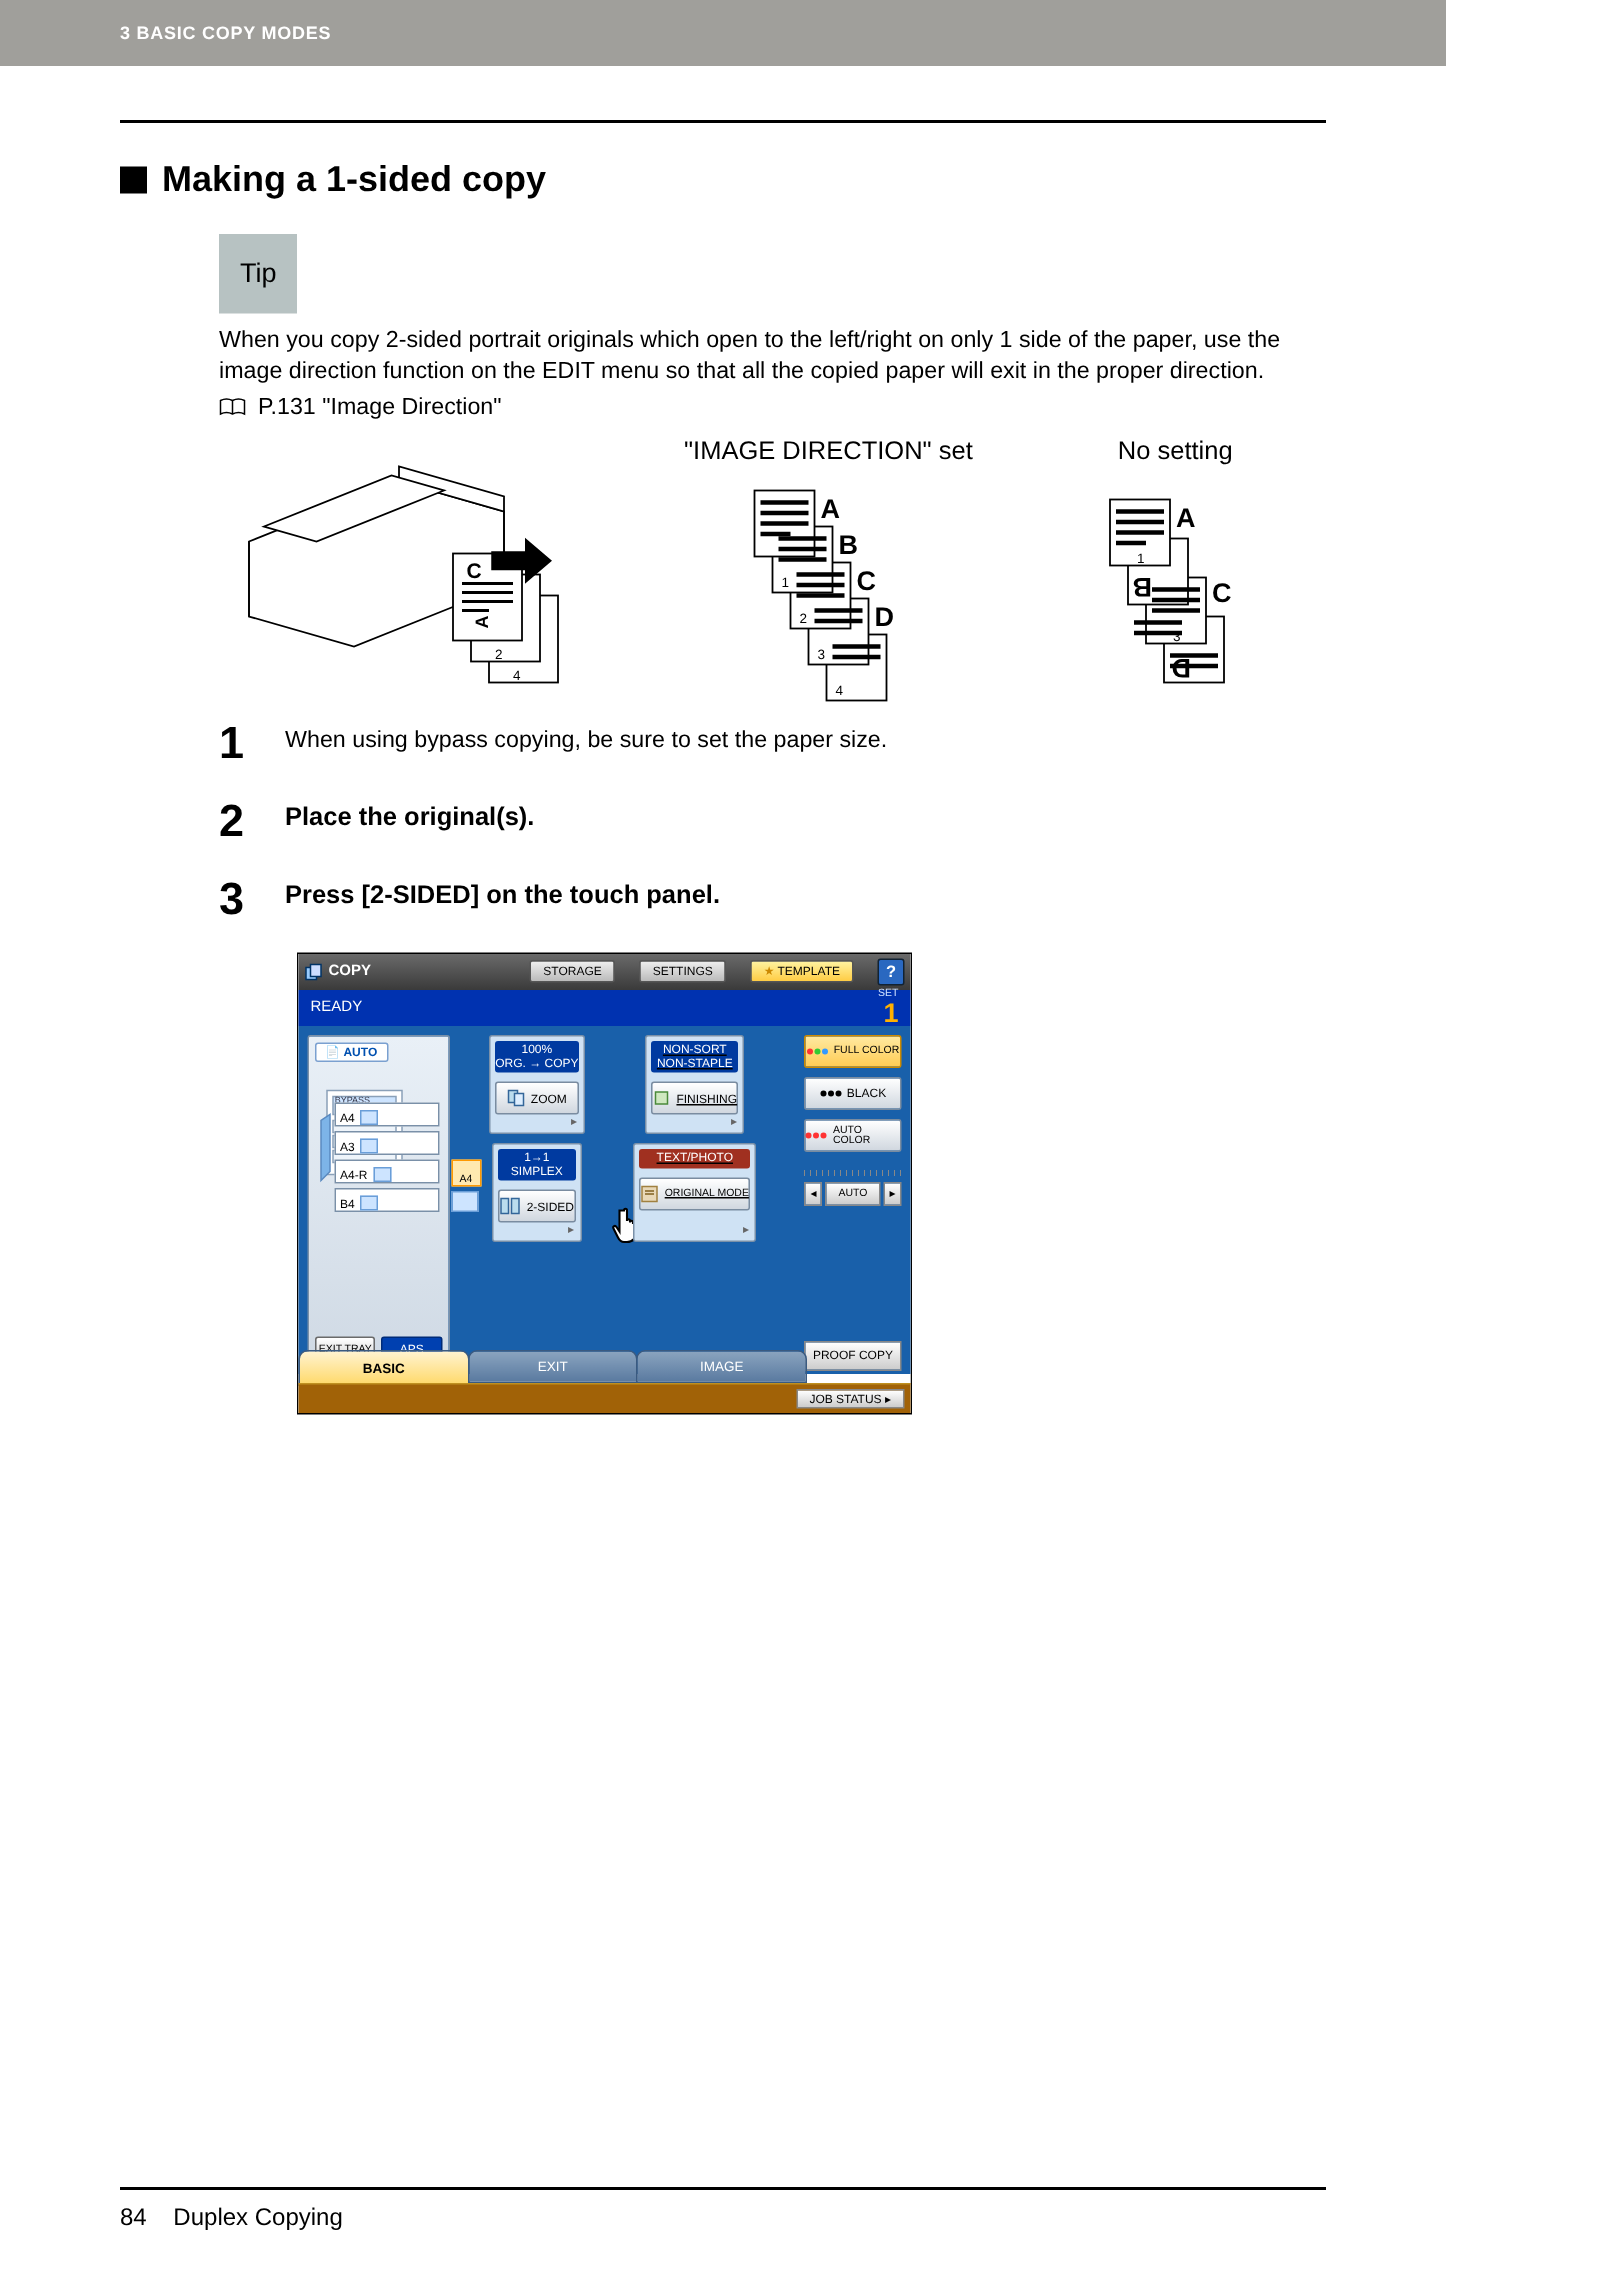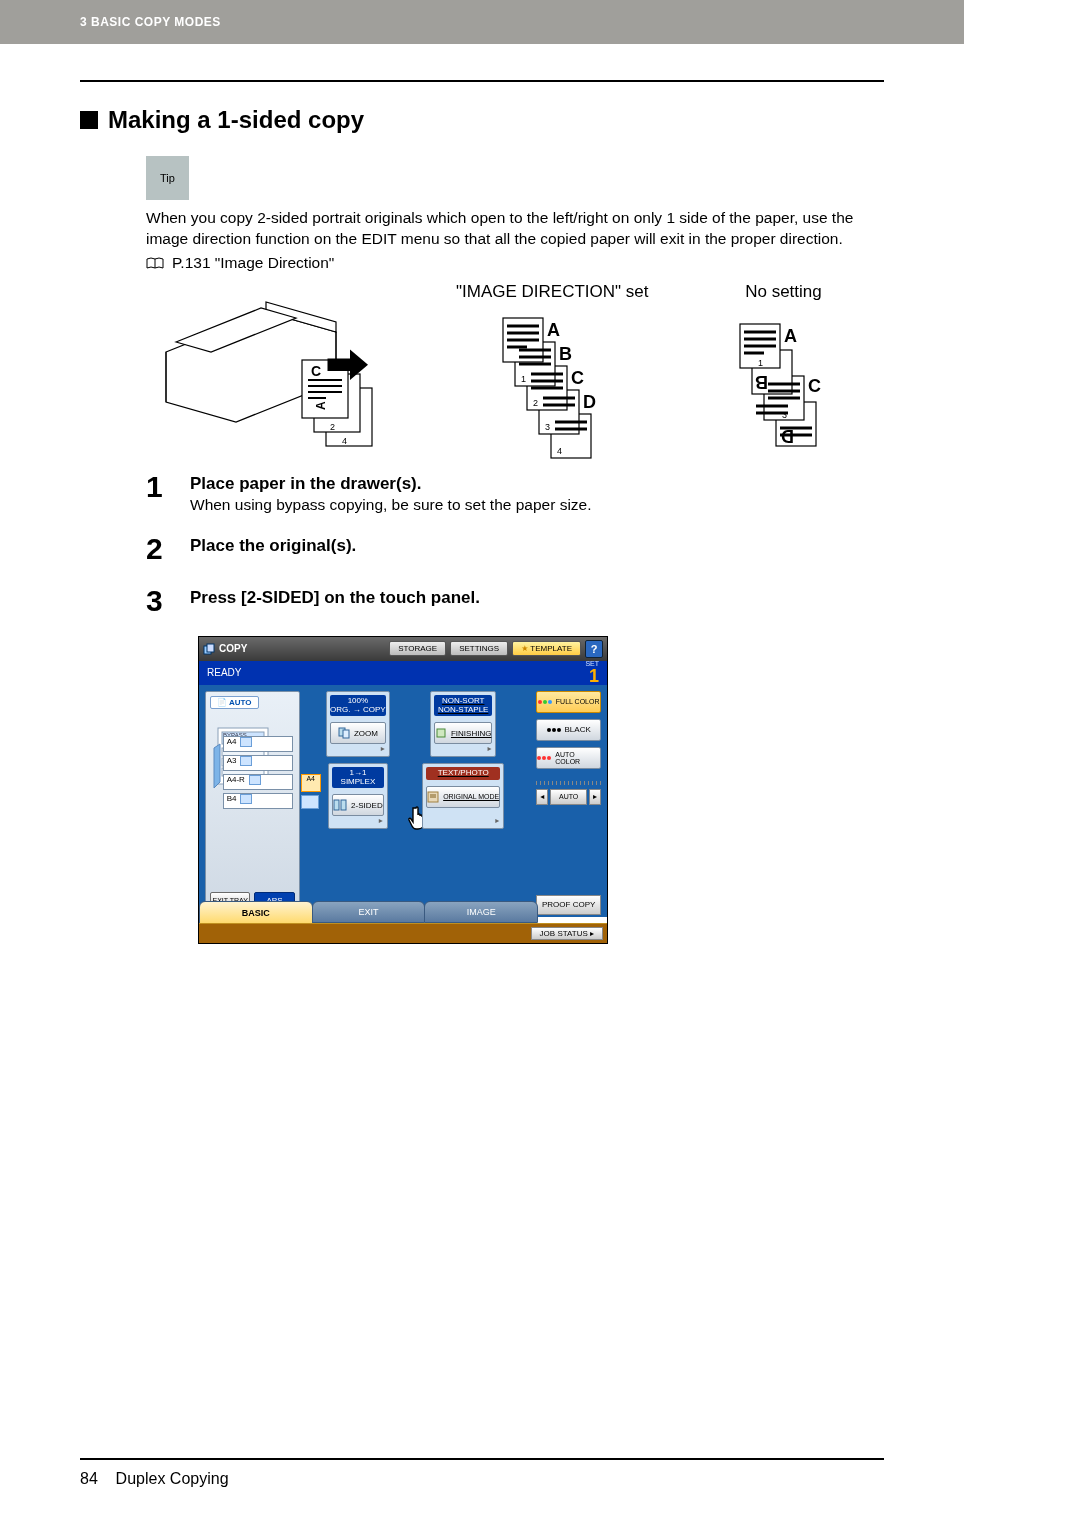--- a/index.html
+++ b/index.html
@@ -5,52 +5,52 @@
   * { box-sizing: border-box; margin: 0; padding: 0; }
   html, body { width: 1080px; font-family: Arial, Helvetica, sans-serif; background: #fff; color: #000; }
   .page { width: 964px; min-height: 1528px; position: relative; }
   .header-band { background: #a09f9b; height: 44px; padding-left: 80px; display: flex; align-items: center; }
   .header-band span { font-size: 12px; font-weight: bold; color: #fff; letter-spacing: .5px; }
   .content { padding: 36px 80px 0 80px; }
   .rule { border: 0; border-top: 2px solid #000; margin-bottom: 24px; }
   .section-title { font-size: 24px; font-weight: bold; display: flex; align-items: center; gap: 10px; }
   .section-title .bullet { width: 18px; height: 18px; background: #000; display: inline-block; }
   .tip-block { margin: 22px 0 10px 66px; }
-  .tip-label { display: inline-block; background: #b7c2c2; padding: 16px 14px; font-size: 11px; margin-bottom: 8px; }
+  .tip-label { display: inline-block; background: #b7c2c2; padding: 16px 14px; font-size: 18px; margin-bottom: 8px; }
   .tip-text { font-size: 15.5px; line-height: 1.35; }
   .ref-line { margin-top: 4px; display: flex; align-items: center; gap: 8px; font-size: 15.5px; }
   .book-icon { width: 18px; height: 13px; display: inline-block; }
   .diag-wrap { display: flex; gap: 50px; align-items: flex-start; }
   .printer-svg { width: 260px; height: 170px; }
   .stack-col { display:flex; flex-direction: column; align-items: center; }
   .stack-label { font-size: 17px; margin-bottom: 8px; }
   .steps { margin-left: 66px; }
   .step { display: flex; gap: 16px; margin-bottom: 18px; align-items: flex-start; }
   .step-num { font-size: 30px; font-weight: bold; width: 28px; flex-shrink: 0; }
   .step-body { padding-top: 4px; }
   .step-title { font-size: 17px; font-weight: bold; }
   .step-sub { font-size: 15.5px; margin-top: 2px; }
   .panel-img { margin: 4px 0 0 118px; width: 410px; height: 308px; border:1px solid #000;}
   
   .panel { width:100%; height:100%; background:#fff; font-family: Arial, sans-serif; position:relative; }
   .panel-topstrip { height:24px; background:linear-gradient(#6a6a6a,#3a3a3a); display:flex; align-items:center; padding:0 4px; color:#fff; font-size:10px; font-weight:bold; }
   .panel-topstrip .copy { display:flex; align-items:center; gap:4px;}
-  .top-btns { margin-left:auto; display:flex; gap:4px; align-items:center;}
+  .top-btns { margin-left:auto; display:flex; gap:16px; align-items:center;}
   .tbtn { background:linear-gradient(#eee,#bbb); color:#000; font-size:8px; padding:2px 8px; border:1px solid #555; border-radius:2px; font-weight:normal;}
   .tbtn.tmpl { background:linear-gradient(#fff3a0,#ffcc44); display:flex; align-items:center; gap:2px;}
   .help { width:18px; height:18px; background:#2a68c0; color:#fff; border:1px solid #123; display:flex; align-items:center; justify-content:center; font-size:11px; border-radius:2px;}
   .ready-bar { height:24px; background:#0032b0; display:flex; align-items:center; padding:0 8px; color:#fff; font-size:10px;}
   .ready-bar .setcnt { margin-left:auto; display:flex; flex-direction:column; align-items:flex-end; line-height:1;}
   .ready-bar .setcnt .lbl{font-size:7px; color:#cde0ff;}
   .ready-bar .setcnt .num{font-size:18px; color:#ffb000; font-weight:bold;}
   .panel-body{ position:absolute; top:48px; bottom:26px; left:0; right:0; background:#1960aa; padding:6px 6px 2px 6px; display:flex; gap:6px;}
   .drawer-area{ width:128px; background:linear-gradient(#e9f0f7,#cfd9e4); border:1px solid #7a90a8; border-radius:2px; position:relative; }
   .auto-pill{ position:absolute; top:4px; left:4px; background:#fff; border:1px solid #7aa0d0; border-radius:2px; padding:1px 6px; font-size:8px; color:#0050b0; font-weight:bold; display:flex; align-items:center; gap:2px;}
   .drawer-stack{ position:absolute; top:44px; right:6px; width:70px; display:flex; flex-direction:column; gap:3px;}
-  .drawer-slot{ height:16px; background:#fff; border:1px solid #7a90a8; font-size:8px; display:flex; align-items:flex-start; padding:0 3px; gap:4px;}
+  .drawer-slot{ height:16px; background:#fff; border:1px solid #7a90a8; font-size:8px; display:flex; align-items:flex-end; padding:0 3px; gap:4px;}
   .drawer-slot.sel{ border:1px solid #f90; background:#ffe9b0;}
   .paper-icon{ width:12px; height:10px; border:1px solid #6a9ed8; background:#cde4ff;}
   .exit-aps { position:absolute; bottom:4px; left:4px; right:4px; display:flex; gap:4px;}
   .smallbtn { flex:1; height:18px; font-size:8px; display:flex; align-items:center; justify-content:center; border:1px solid #6a6a6a; border-radius:2px; background:linear-gradient(#fff,#ccc);}
   .smallbtn.aps{ background:#0040b0; color:#fff; border-color:#002b78;}
   .mid-col{ width:142px; display:flex; flex-direction:column; gap:6px;align-items:center;}
   .mid-box{ background:#cfe2f4; border:1px solid #7a90a8; border-radius:2px; height:66px; position:relative; padding:3px;}
   .bluehead{ background:#003aa0; color:#fff; font-size:8px; text-align:center; padding:2px 0; border-radius:2px; line-height:1.1;}
   .mid-btn{ margin-top:6px; height:22px; background:linear-gradient(#fff,#d0d7df); border:1px solid #7a8ca0; border-radius:2px; font-size:8px; display:flex; align-items:center; justify-content:center; gap:4px;}
   .arrow-r{ position:absolute; bottom:3px; right:4px; font-size:8px; color:#666;}
@@ -205,21 +205,20 @@
             </g>
           </g>
         </svg>
       </div>
     </div>
 
     <div class="steps">
       <div class="step">
         <div class="step-num">1</div>
         <div class="step-body">
-          <div class="step-title">Place paper in the drawer(s).</div>
           <div class="step-sub">When using bypass copying, be sure to set the paper size.</div>
         </div>
       </div>
       <div class="step">
         <div class="step-num">2</div>
         <div class="step-body">
           <div class="step-title">Place the original(s).</div>
         </div>
       </div>
       <div class="step">

